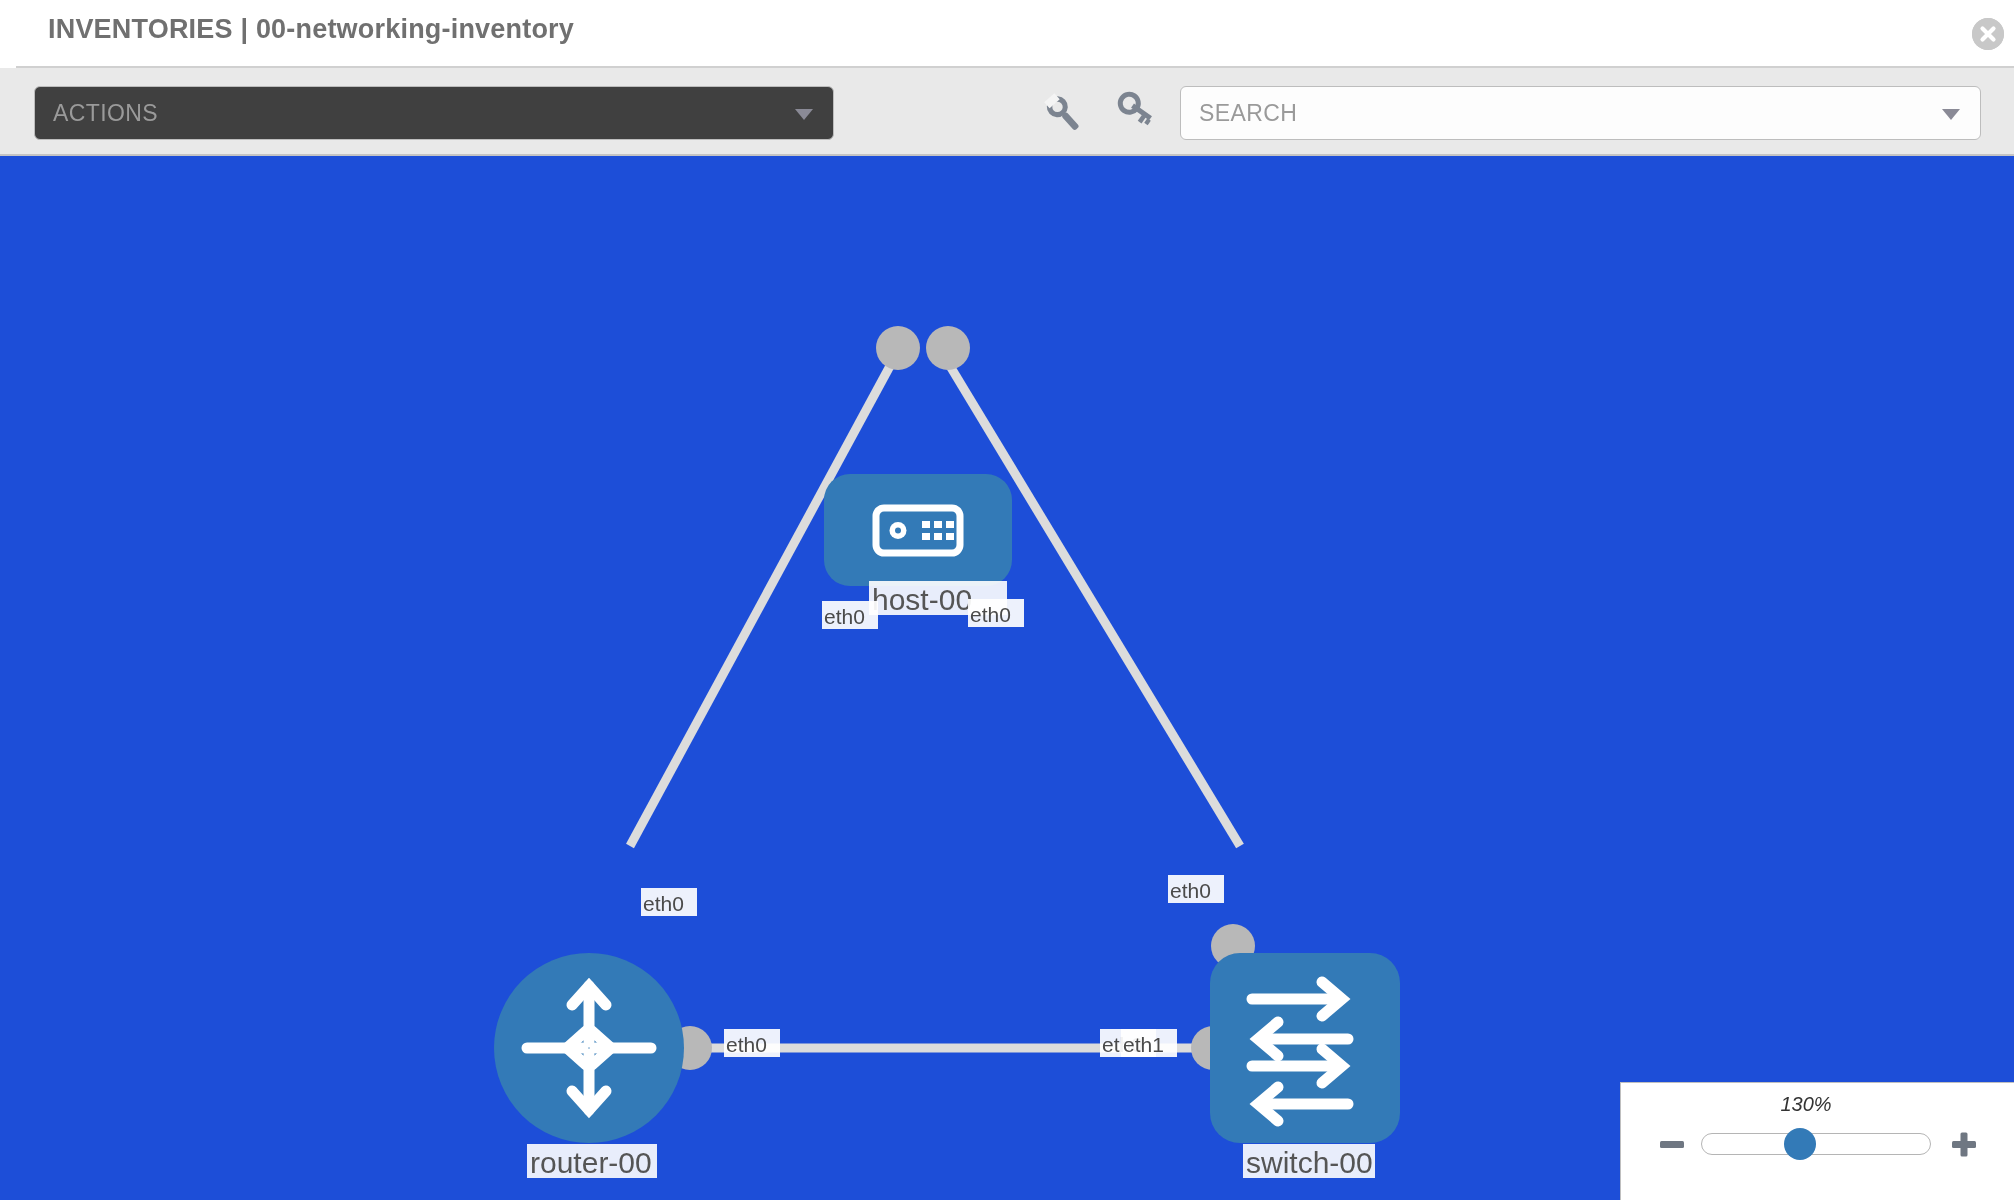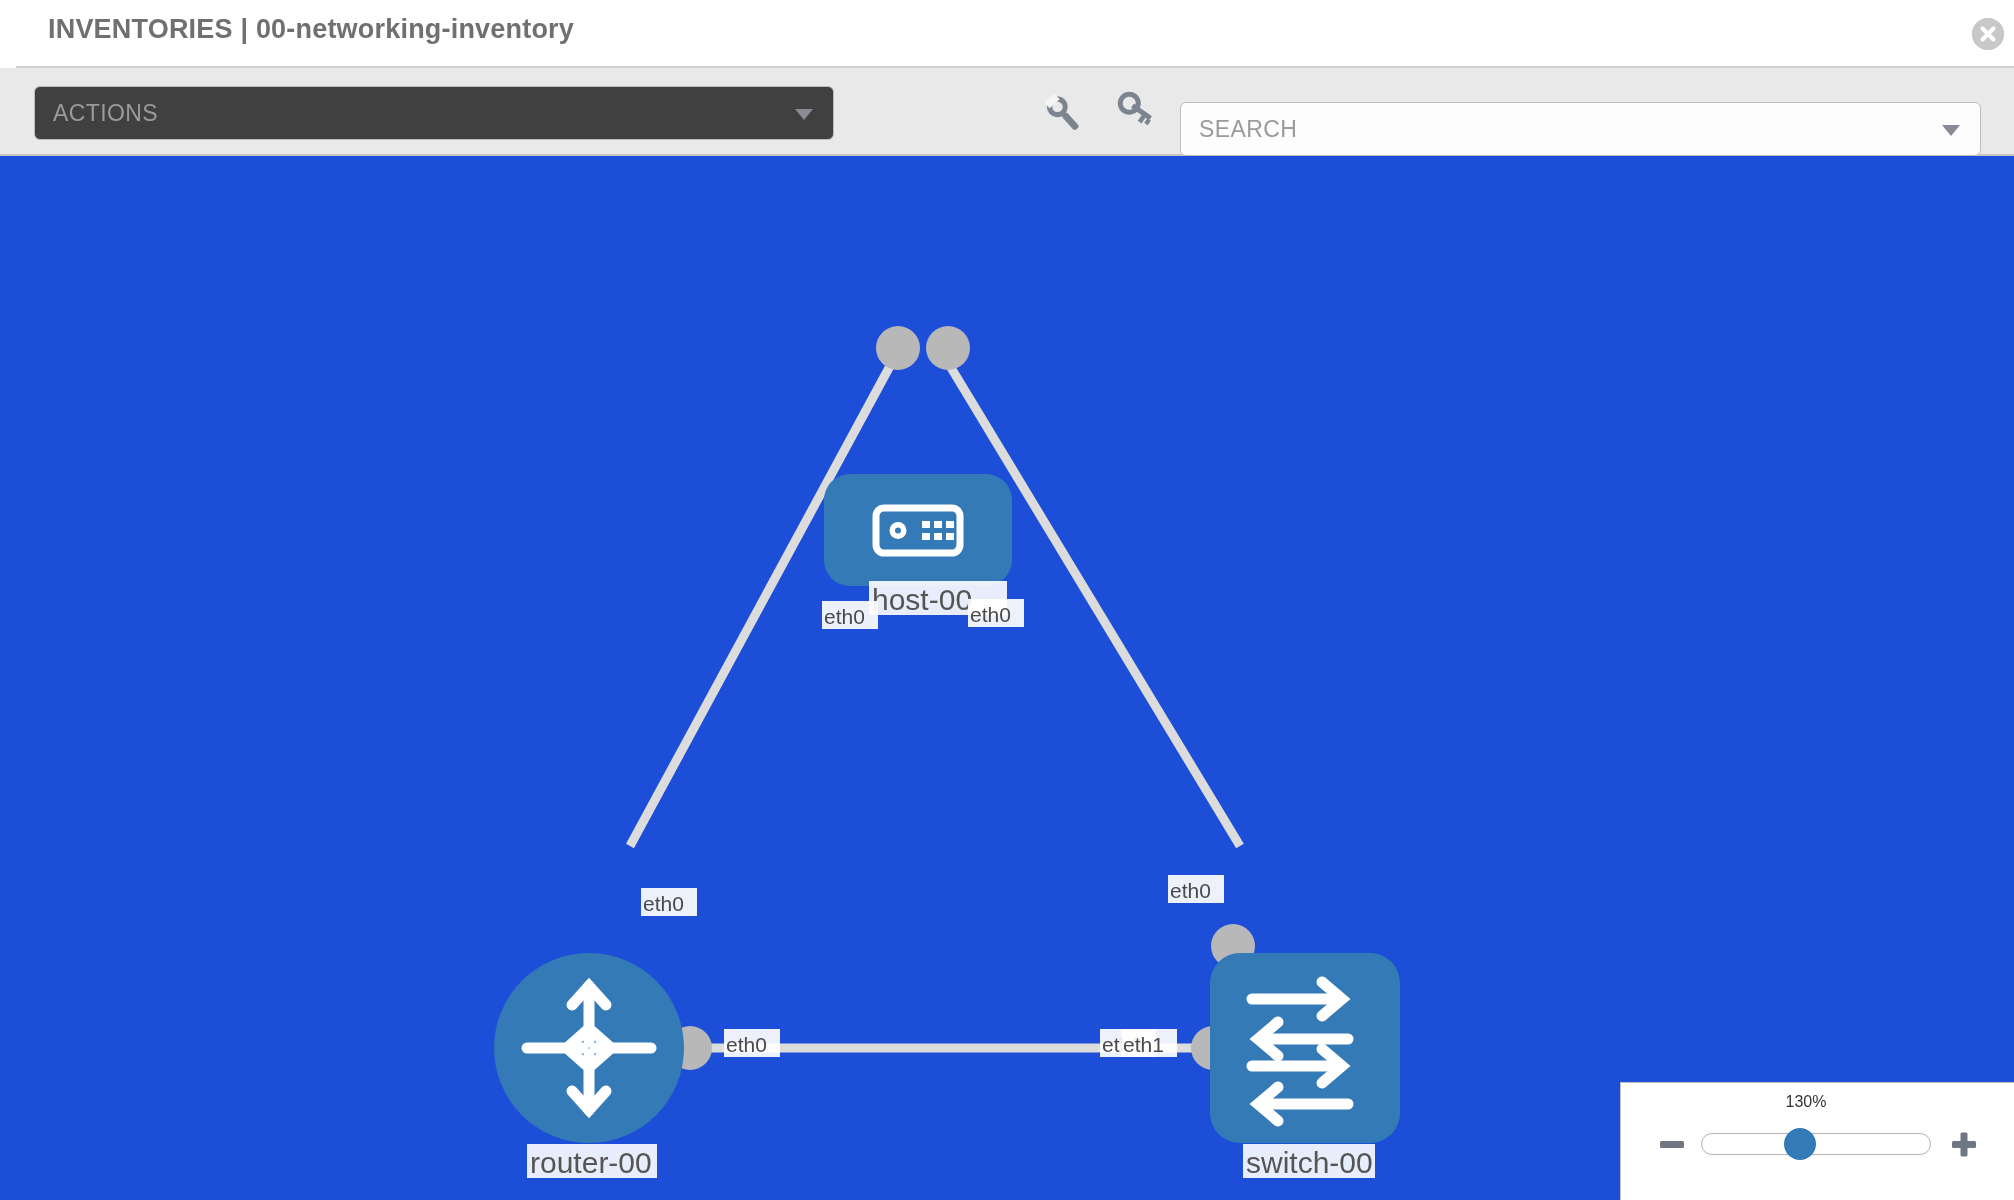--- a/index.html
+++ b/index.html
@@ -112,21 +112,20 @@
     position: absolute;
     left: 1180px;
     top: 18px;
     width: 801px;
     height: 54px;
     background: #fdfdfd;
     border: 1px solid #bdbdbd;
     border-radius: 6px;
     box-sizing: border-box;
     cursor: text;
-    margin-top: 16px;
   }
   .search-select .label {
     position: absolute;
     left: 18px;
     top: 13px;
     font-size: 23px;
     color: #9a9a9a;
     letter-spacing: 0.4px;
   }
 
@@ -167,22 +166,23 @@
     background: #ffffff;
     border: 1px solid #bfbfbf;
     box-sizing: border-box;
   }
   .zoom-level {
     position: absolute;
     top: 10px;
     left: 0;
     width: 370px;
     text-align: center;
-    font-size: 16px;
+    font-size: 20px;
     color: #333333;
+    font-style: italic;
   }
   .zoom-minus, .zoom-plus {
     position: absolute;
     top: 46px;
     width: 30px;
     height: 30px;
     cursor: pointer;
   }
   .zoom-minus { left: 36px; }
   .zoom-plus  { left: 328px; }

